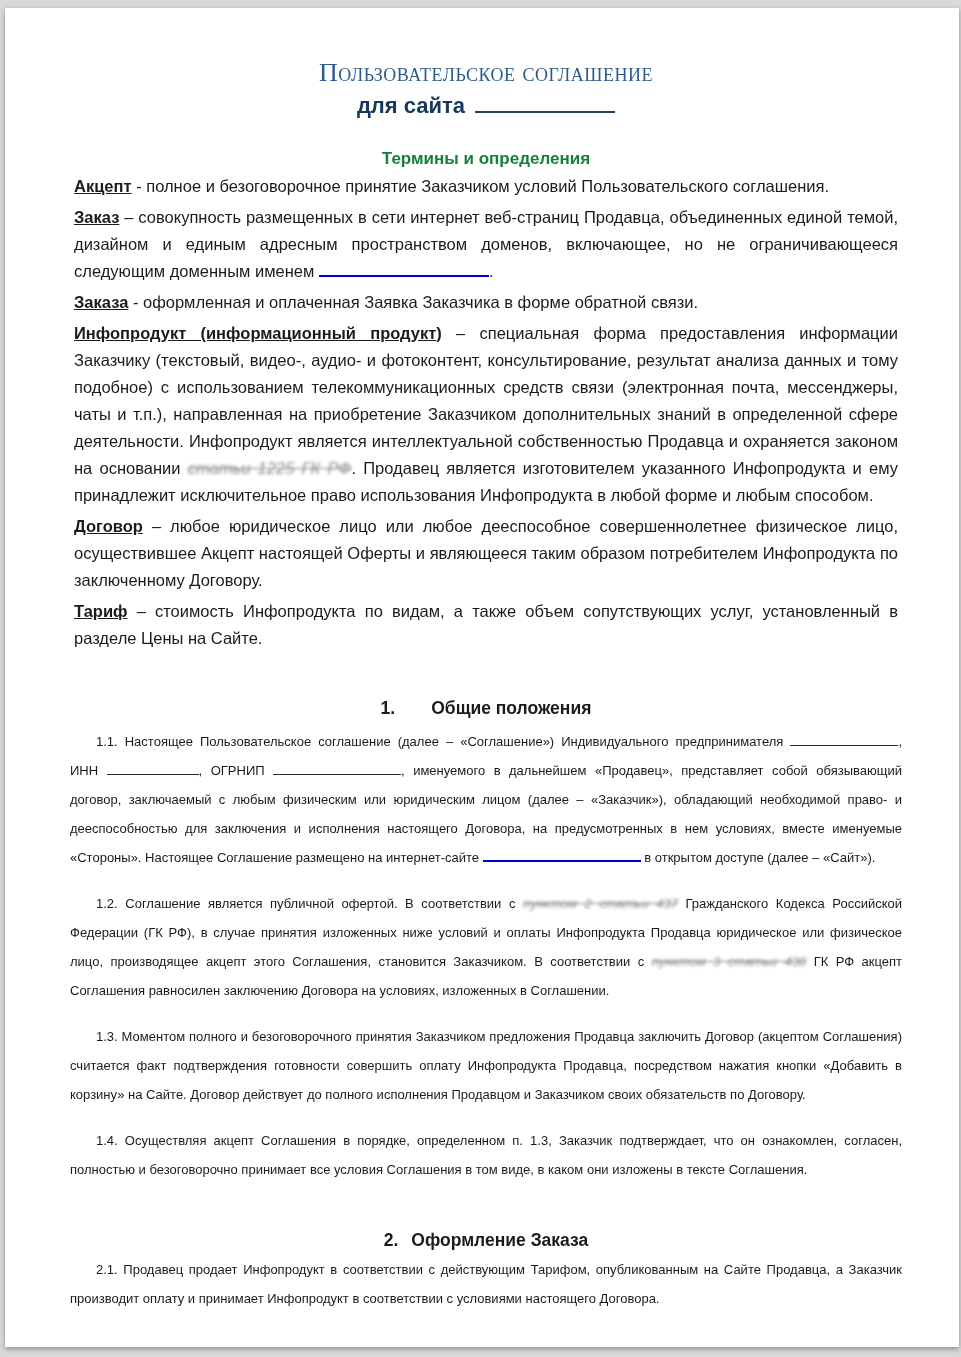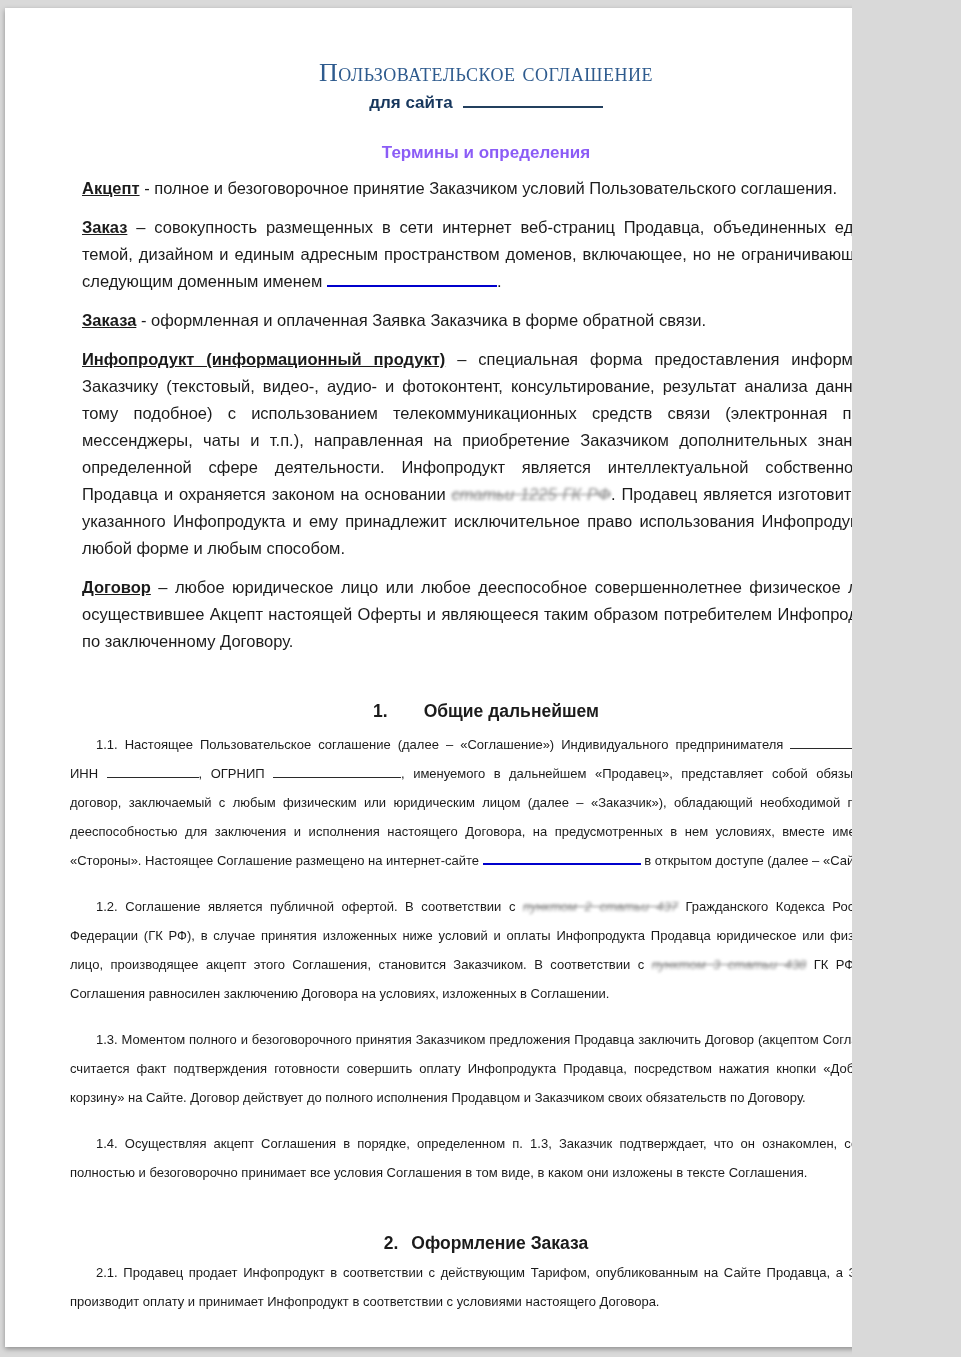--- a/index.html
+++ b/index.html
@@ -3,21 +3,21 @@
 <meta charset="utf-8">
 <title>Пользовательское соглашение</title>
 <style>
   html, body {
     margin: 0;
     padding: 0;
     background: #d9d9d9;
     font-family: "Liberation Sans", sans-serif;
   }
   .viewport {
-    width: 852px;
+    width: 961px;
     height: 1357px;
     overflow: hidden;
     position: relative;
   }
   .page {
     position: absolute;
     left: 5px;
     top: 8px;
     width: 954px;
     height: 1339px;
@@ -33,57 +33,57 @@
     font-family: "Liberation Serif", serif;
     font-variant: small-caps;
     font-weight: 500;
     font-size: 26px;
     letter-spacing: 0.5px;
     color: #2e5b8e;
   }
   .doc-subtitle {
     margin: 4px 0 0 0;
     text-align: center;
-    font-size: 17px;
+    font-size: 22px;
     font-weight: bold;
     color: #17375d;
   }
   .subtitle-blank {
     display: inline-block;
     width: 140px;
     height: 0.85em;
     margin-left: 10px;
     border-bottom: 2px solid #23405e;
     vertical-align: baseline;
   }
   
   .terms-heading {
     margin: 30px 0 2px 0;
     text-align: center;
     font-size: 17px;
     font-weight: bold;
-    color: #8b5cf6;
+    color: #15803d;
   }
   .section-heading {
     text-align: center;
     font-size: 17.5px;
     font-weight: bold;
     color: #1b1b1b;
   }
   .section-heading.first {
     margin: 46px 0 8px 0;
   }
   .section-heading.second {
     margin: 46px 0 4px 0;
   }
   .sec-num-wide { margin-right: 36px; }
   .sec-num-narrow { margin-right: 13px; }
   
   .def {
-    margin: 12px;
+    margin: 4px;
     font-size: 16.5px;
     line-height: 27px;
     text-align: justify;
     color: #1b1b1b;
   }
   .num {
     margin: 0;
     font-size: 13px;
     line-height: 29px;
     text-align: justify;
@@ -128,23 +128,24 @@
       <span>для сайта</span><span class="subtitle-blank"></span>
     </div>
 
     <h2 class="terms-heading">Термины и определения</h2>
 
     <p class="def"><span class="seg-term">Акцепт</span><span class="seg-text"> - полное и безоговорочное принятие Заказчиком условий Пользовательского соглашения.</span></p>
     <p class="def"><span class="seg-term">Заказ</span><span class="seg-text"> – совокупность размещенных в сети интернет веб-страниц Продавца, объединенных единой темой, дизайном и единым адресным пространством доменов, включающее, но не ограничивающееся следующим доменным именем </span><span class="seg-blank-blue" style="width: 170px;"></span><span class="seg-text">.</span></p>
     <p class="def"><span class="seg-term">Заказа</span><span class="seg-text"> - оформленная и оплаченная Заявка Заказчика в форме обратной связи.</span></p>
     <p class="def"><span class="seg-term">Инфопродукт (информационный продукт)</span><span class="seg-text"> – специальная форма предоставления информации Заказчику (текстовый, видео-, аудио- и фотоконтент, консультирование, результат анализа данных и тому подобное) с использованием телекоммуникационных средств связи (электронная почта, мессенджеры, чаты и т.п.), направленная на приобретение Заказчиком дополнительных знаний в определенной сфере деятельности. Инфопродукт является интеллектуальной собственностью Продавца и охраняется законом на основании </span><span class="seg-redacted">статьи 1225 ГК РФ</span><span class="seg-text">. Продавец является изготовителем указанного Инфопродукта и ему принадлежит исключительное право использования Инфопродукта в любой форме и любым способом.</span></p>
     <p class="def"><span class="seg-term">Договор</span><span class="seg-text"> – любое юридическое лицо или любое дееспособное совершеннолетнее физическое лицо, осуществившее Акцепт настоящей Оферты и являющееся таким образом потребителем Инфопродукта по заключенному Договору.</span></p>
+    <p class="def"><span class="seg-term">Тариф</span><span class="seg-text"> – стоимость Инфопродукта по видам, а также объем сопутствующих услуг, установленный в разделе Цены на Сайте.</span></p>
 
     <h2 class="section-heading first">
-      <span class="sec-num-wide">1.</span><span>Общие дальнейшем</span>
+      <span class="sec-num-wide">1.</span><span>Общие положения</span>
     </h2>
 
     <p class="num"><span class="seg-text">1.1. Настоящее Пользовательское соглашение (далее – «Соглашение») Индивидуального предпринимателя </span><span class="seg-blank" style="width: 108px;"></span><span class="seg-text">, ИНН </span><span class="seg-blank" style="width: 92px;"></span><span class="seg-text">, ОГРНИП </span><span class="seg-blank" style="width: 128px;"></span><span class="seg-text">, именуемого в дальнейшем «Продавец», представляет собой обязывающий договор, заключаемый с любым физическим или юридическим лицом (далее – «Заказчик»), обладающий необходимой право- и дееспособностью для заключения и исполнения настоящего Договора, на предусмотренных в нем условиях, вместе именуемые «Стороны». Настоящее Соглашение размещено на интернет-сайте </span><span class="seg-blank-blue" style="width: 158px;"></span><span class="seg-text"> в открытом доступе (далее – «Сайт»).</span></p>
     <p class="num"><span class="seg-text">1.2. Соглашение является публичной офертой. В соответствии с </span><span class="seg-redacted">пунктом 2 статьи 437</span><span class="seg-text"> Гражданского Кодекса Российской Федерации (ГК РФ), в случае принятия изложенных ниже условий и оплаты Инфопродукта Продавца юридическое или физическое лицо, производящее акцепт этого Соглашения, становится Заказчиком. В соответствии с </span><span class="seg-redacted">пунктом 3 статьи 438</span><span class="seg-text"> ГК РФ акцепт Соглашения равносилен заключению Договора на условиях, изложенных в Соглашении.</span></p>
     <p class="num"><span class="seg-text">1.3. Моментом полного и безоговорочного принятия Заказчиком предложения Продавца заключить Договор (акцептом Соглашения) считается факт подтверждения готовности совершить оплату Инфопродукта Продавца, посредством нажатия кнопки «Добавить в корзину» на Сайте. Договор действует до полного исполнения Продавцом и Заказчиком своих обязательств по Договору.</span></p>
     <p class="num"><span class="seg-text">1.4. Осуществляя акцепт Соглашения в порядке, определенном п. 1.3, Заказчик подтверждает, что он ознакомлен, согласен, полностью и безоговорочно принимает все условия Соглашения в том виде, в каком они изложены в тексте Соглашения.</span></p>
 
     <h2 class="section-heading second">
       <span class="sec-num-narrow">2.</span><span>Оформление Заказа</span>
     </h2>

